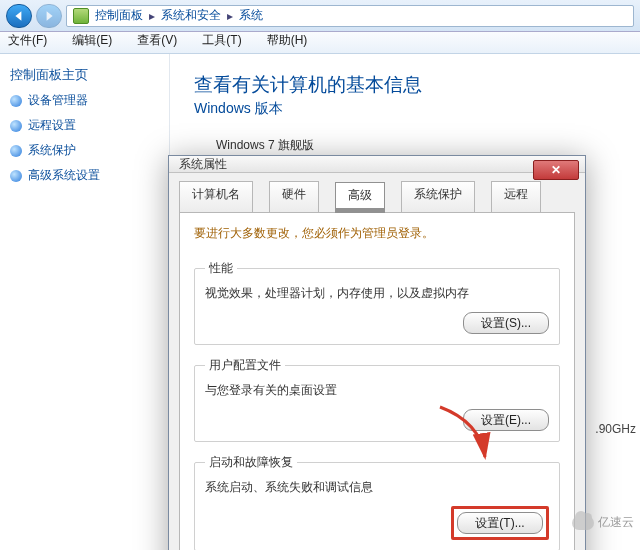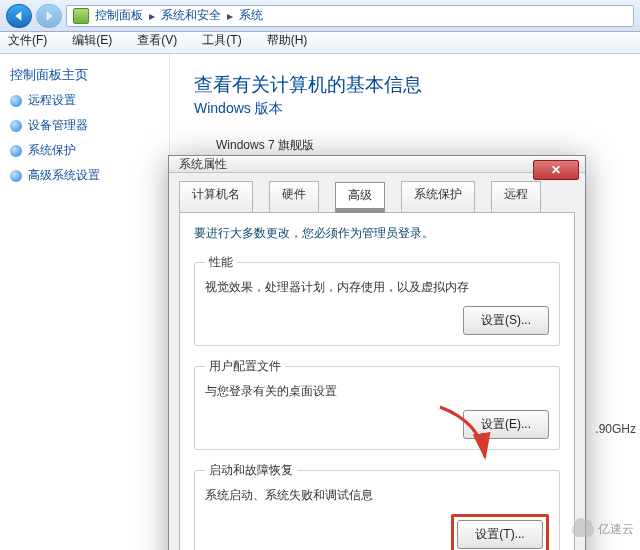--- a/index.html
+++ b/index.html
@@ -34,36 +34,36 @@
     
     .dialog { position:absolute; left:168px; top:155px; width:418px; background:#f0f0f0; border:1px solid #7a8aa0; box-shadow:0 4px 30px rgba(0,0,0,.35); }
     .dlg-title { height:16px; background:linear-gradient(#f9f9f9,#e6e6e6); border-bottom:1px solid #c1c1c1; display:flex; align-items:center; padding:8px 10px; font-weight:500; color:#333; position:relative;}
     .dlg-close { position:absolute; right:6px; top:4px; width:46px; height:20px; background:linear-gradient(#e07a7a,#c33b3b); border:1px solid #8a1f1f; border-radius:2px; color:#fff; display:flex; align-items:center; justify-content:center; font-size:13px; font-weight:bold;}
 
     .tabs { display:flex; padding:8px 10px 0 10px; gap:17px; }
     .tab { padding:4px 12px; border:1px solid #b7b7b7; border-bottom:none; background:linear-gradient(#fefefe,#ececec); margin-right:-1px; color:#333; position:relative; }
     .tab.active { background:#fff; border-bottom:5px solid #737373; top:1px; z-index:2; border-color:#919191; }
     .tabpanel { margin:0 10px 10px 10px; background:#fff; border:1px solid #b7b7b7; padding:12px 14px 14px; }
 
-    .note{color:#0c4a6e; margin-bottom:12px}
+    .note{color:#a16207; margin-bottom:18px}
     fieldset{border:1px solid #d0d0d0; border-radius:2px; padding:8px 10px 10px; margin-bottom:12px}
     legend{padding:0 4px; color:#333}
     fieldset p{color:#333; margin-bottom:10px}
     .btnrow{display:flex; justify-content:flex-end}
-    .winbtn{min-width:86px; height:29px; background:linear-gradient(#fefefe,#e3e3e3); border:1px solid #8e8e8e; border-radius:3px; padding:0 10px; color:#222; display:inline-flex; align-items:center; justify-content:center}
+    .winbtn{min-width:86px; height:22px; background:linear-gradient(#fefefe,#e3e3e3); border:1px solid #8e8e8e; border-radius:9px; padding:0 10px; color:#222; display:inline-flex; align-items:center; justify-content:center}
     .highlight{border:3px solid #d43a2a; padding:3px; display:inline-block; border-radius:2px}
 
     
     .arrow { position:absolute; left:430px; top:402px; pointer-events:none; }
     .arrow svg{overflow:visible}
 
     .ghz{position:absolute; right:4px; top:422px; color:#444}
 
     
-    .wm{position:absolute; right:6px; bottom:12px; display:flex; align-items:center; gap:4px; opacity:.65; font-size:12px; color:#666}
+    .wm{position:absolute; right:6px; bottom:19px; display:flex; align-items:center; gap:4px; opacity:.65; font-size:12px; color:#666}
     .wm .cloud{width:22px;height:14px;border-radius:9px;background:#bbb;position:relative}
     .wm .cloud:before,.wm .cloud:after{content:"";position:absolute;background:#bbb;border-radius:50%}
     .wm .cloud:before{width:12px;height:12px;left:3px;top:-5px}
     .wm .cloud:after{width:9px;height:9px;left:11px;top:-3px}
   </style>
 </head>
 <body>
 
 <div class="titlebar">
   <div class="nav-btn">
@@ -92,25 +92,25 @@
   <span>查看(V)</span>
   <span>工具(T)</span>
   <span>帮助(H)</span>
 </div>
 
 <div class="main">
   <div class="sidebar">
     <h4>控制面板主页</h4>
     <a>
         <span class="bullet"></span>
-        <span>远程设置</span>
+        <span>设备管理器</span>
       </a>
     <a>
         <span class="bullet"></span>
-        <span>设备管理器</span>
+        <span>远程设置</span>
       </a>
     <a>
         <span class="bullet"></span>
         <span>系统保护</span>
       </a>
     <a>
         <span class="bullet"></span>
         <span>高级系统设置</span>
       </a>
   </div>

